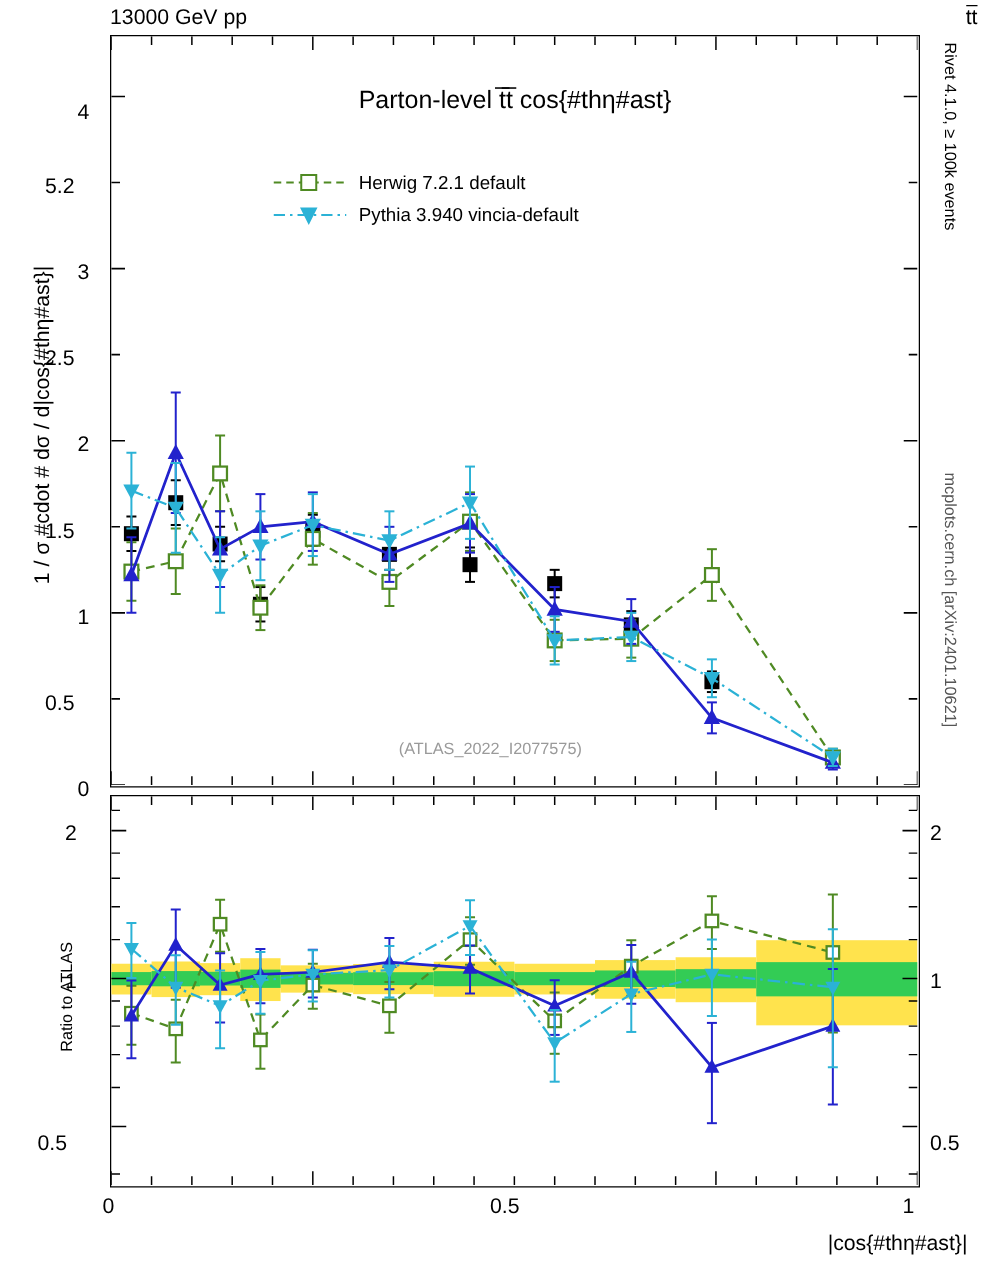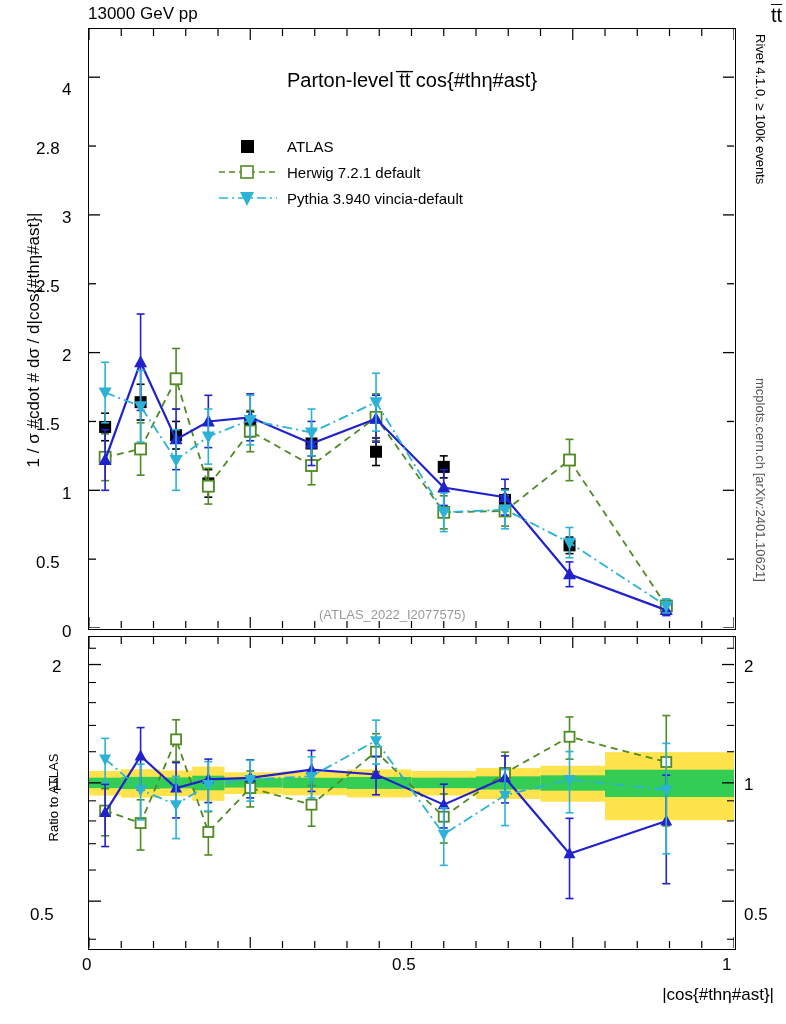--- a/index.html
+++ b/index.html
@@ -24,21 +24,21 @@
   }
   .abs { position: absolute; }
 
   
   .hdr-left {
     left: 88px; top: 4px;
     font-size: 17px;
   }
   .hdr-right {
     right: 36px; top: 4px;
-    font-size: 20px;
+    font-size: 17px;
   }
   .overline { border-top: 1.5px solid #000; line-height: 1.05; padding-top: 0px; display:inline-block;}
 
   
   .rot {
     transform-origin: 0 0;
     transform: rotate(90deg);
     white-space: nowrap;
     font-size: 13px;
     color: #555;
@@ -131,28 +131,20 @@
 
   <div class="abs rot rot-black" style="left:768px; top:34px;">Rivet 4.1.0, ≥ 100k events</div>
   <div class="abs rot" style="left:768px; top:378px;">mcplots.cern.ch [arXiv:2401.10621]</div>
 
   <div class="abs" id="mainframe">
 
     <div class="abs plot-title">Parton-level t̅t̅ cos{#thη#ast}</div>
 
     <div class="abs" id="legend">
 
-      <div class="leg-row">
-        <div class="leg-mark">
-          <svg width="62" height="22" viewBox="0 0 62 22">
-            <rect x="24" y="5" width="13" height="13" fill="#000000"></rect>
-          </svg>
-        </div>
-        <div class="leg-text">ATLAS</div>
-      </div>
 
       <div class="leg-row">
         <div class="leg-mark">
           <svg width="62" height="22" viewBox="0 0 62 22">
             <line x1="2" y1="11" x2="60" y2="11" stroke="#4f8a23" stroke-width="1.6" stroke-dasharray="6,4"></line>
             <rect x="24" y="5" width="12" height="12" fill="#ffffff" stroke="#4f8a23" stroke-width="1.6"></rect>
           </svg>
         </div>
         <div class="leg-text">Herwig 7.2.1 default</div>
       </div>
@@ -413,31 +405,31 @@
           <polygon points="161.25,398.07126436781607 167.75,386.07126436781607 154.75,386.07126436781607" fill="#2bb2d6"></polygon>
           <polygon points="222.52499999999998,410.4643678160919 229.02499999999998,398.4643678160919 216.02499999999998,398.4643678160919" fill="#2bb2d6"></polygon>
           <polygon points="287.025,380.1701149425287 293.525,368.1701149425287 280.525,368.1701149425287" fill="#2bb2d6"></polygon>
           <polygon points="354.75000000000006,490.33103448275864 361.25000000000006,478.33103448275864 348.25000000000006,478.33103448275864" fill="#2bb2d6"></polygon>
           <polygon points="416.02500000000003,487.5770114942529 422.52500000000003,475.5770114942529 409.52500000000003,475.5770114942529" fill="#2bb2d6"></polygon>
           <polygon points="480.525,520.6252873563218 487.025,508.6252873563218 474.025,508.6252873563218" fill="#2bb2d6"></polygon>
           <polygon points="577.275,583.967816091954 583.775,571.967816091954 570.775,571.967816091954" fill="#2bb2d6"></polygon>
         </g>
       </svg>
 
-    <div class="abs watermark" style="left:230px; top:578px;">(ATLAS_2022_I2077575)</div>
+    <div class="abs watermark" style="left:230px; top:562px;">(ATLAS_2022_I2077575)</div>
   </div>
 
   <div class="abs tick-lbl" style="left:62px; top:622px;">0</div>
   <div class="abs tick-lbl" style="left:36px; top:553px;">0.5</div>
   <div class="abs tick-lbl" style="left:62px; top:484px;">1</div>
   <div class="abs tick-lbl" style="left:36px; top:415px;">1.5</div>
   <div class="abs tick-lbl" style="left:62px; top:346px;">2</div>
   <div class="abs tick-lbl" style="left:36px; top:277px;">2.5</div>
   <div class="abs tick-lbl" style="left:62px; top:208px;">3</div>
-  <div class="abs tick-lbl" style="left:36px; top:139px;">2.8</div>
+  <div class="abs tick-lbl" style="left:36px; top:139px;">5.2</div>
   <div class="abs tick-lbl" style="left:62px; top:80px;">4</div>
 
   <div class="abs ylabel-main">1 / σ #cdot # dσ / d|cos{#thη#ast}|</div>
 
   <div class="abs" id="ratioframe">
     <svg class="abs" id="ratio-svg" style="left:0;top:0;" width="645" height="311">
         <g>
           <rect x="0" y="133.98709868478292" width="32.25" height="24.593992778180763" fill="#ffe34d"></rect>
           <rect x="32.25" y="132.19492105669926" width="38.7" height="28.479794642786032" fill="#ffe34d"></rect>
           <rect x="70.95" y="133.4969964262138" width="32.25" height="25.651910926872603" fill="#ffe34d"></rect>

